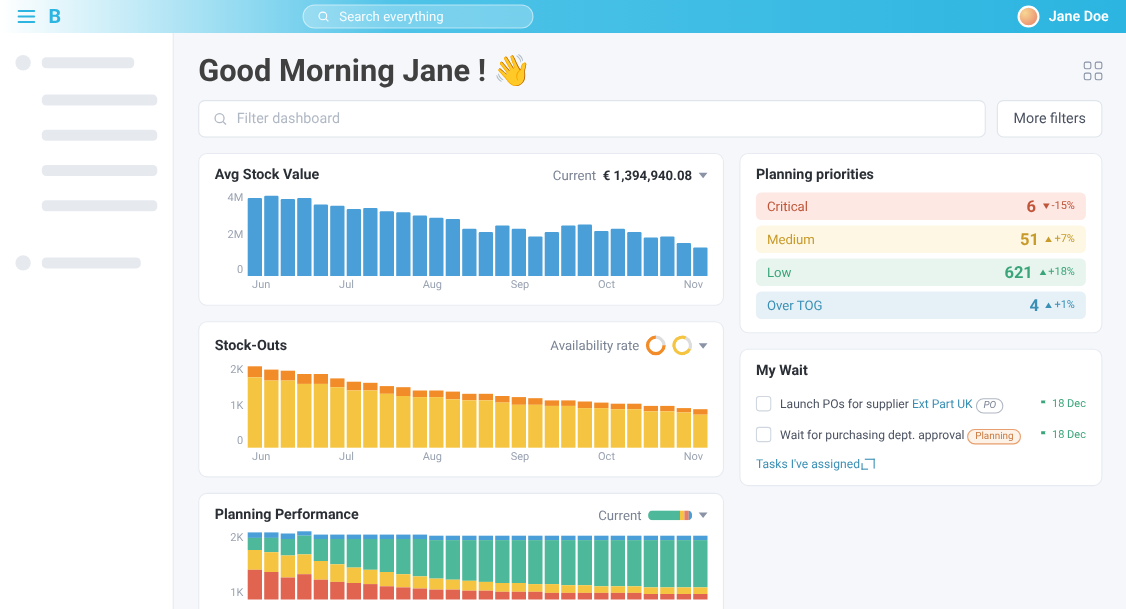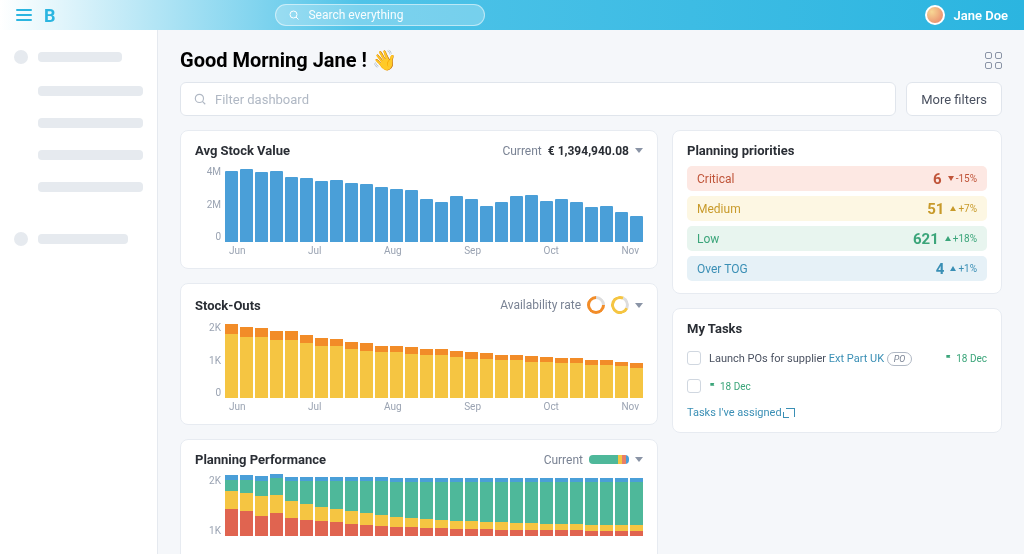--- a/index.html
+++ b/index.html
@@ -20,21 +20,21 @@
 
 
 .container { display: flex; height: calc(100% - 30px); }
 .sidebar { width: 158px; background: #fff; border-right: 1px solid #e5e9ef; padding: 20px 14px; }
 .skel-row { display: flex; align-items: center; gap: 10px; margin-bottom: 22px; }
 .skel-circ { width: 14px; height: 14px; border-radius: 50%; background: #e6eaef; }
 .skel-bar { height: 10px; background: #e6eaef; border-radius: 4px; flex: 1; }
 .skel-row.indent .skel-bar { margin-left: 24px; }
 .main { flex: 1; padding: 18px 22px; overflow-y: auto; }
 .greeting-row { display: flex; align-items: center; justify-content: space-between; margin-bottom: 10px; }
-.greeting { font-size: 20px; font-weight: 700; color: #000000; }
+.greeting { font-size: 28px; font-weight: 700; color: #404040; }
 .greeting .wave { display: inline-block; }
 .apps-icon { display: grid; grid-template-columns: 7px 7px; grid-template-rows: 7px 7px; gap: 3px; cursor: pointer; }
 .apps-icon span { border: 1.5px solid #8a94a6; border-radius: 2px; }
 .filter-row { display: flex; gap: 10px; margin-bottom: 14px; }
 .filter-input { flex: 1; height: 34px; border: 1px solid #e0e5ec; border-radius: 6px; background: #fff; display: flex; align-items: center; padding: 0 12px; gap: 8px; }
 .filter-input svg { width: 14px; height: 14px; stroke: #b0b8c4; }
 .filter-input span { color: #b0b8c4; font-size: 13px; }
 .more-filters { height: 34px; padding: 0 14px; border: 1px solid #e0e5ec; border-radius: 6px; background: #fff; font-size: 13px; color: #4a5160; display: flex; align-items: center; cursor: pointer; }
 
 .grid { display: grid; grid-template-columns: 1fr 330px; gap: 14px; }
@@ -600,32 +600,33 @@
                 <span class="pr-right">
                   <span class="pr-num">4</span>
                   <span class="pr-delta"><span class="tri-up"></span>+1%</span>
                 </span>
               </div>
             </div>
         </div>
 
         <div class="card">
           <div class="card-header">
-              <span class="card-title">My Tasks</span>
+              <span class="card-title">My Wait</span>
             </div>
           <div id="tasks-list">
               <div class="task-row">
                 <span class="checkbox"></span>
                 <span class="task-text">Launch POs for supplier <span class="task-link">Ext Part UK</span> <span class="pill pill-po">PO</span></span>
                 <span class="task-date green"><svg class="flag" viewBox="0 0 24 24" fill="currentColor">
                     <path d="M4 2v20M4 3h12l-2 4 2 4H4"></path>
                   </svg> 18 Dec</span>
               </div>
               <div class="task-row">
                 <span class="checkbox"></span>
+                <span class="task-text">Wait for purchasing dept. approval <span class="pill pill-planning">Planning</span></span>
                 <span class="task-date green"><svg class="flag" viewBox="0 0 24 24" fill="currentColor">
                     <path d="M4 2v20M4 3h12l-2 4 2 4H4"></path>
                   </svg> 18 Dec</span>
               </div>
             </div>
           <div class="assigned-link">
             <span>Tasks I've assigned</span>
             <span class="ext-icon"></span>
           </div>
         </div>

